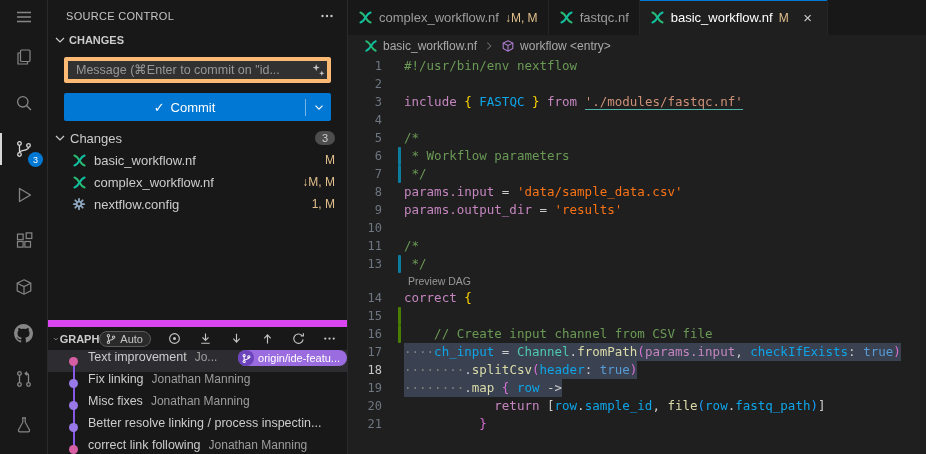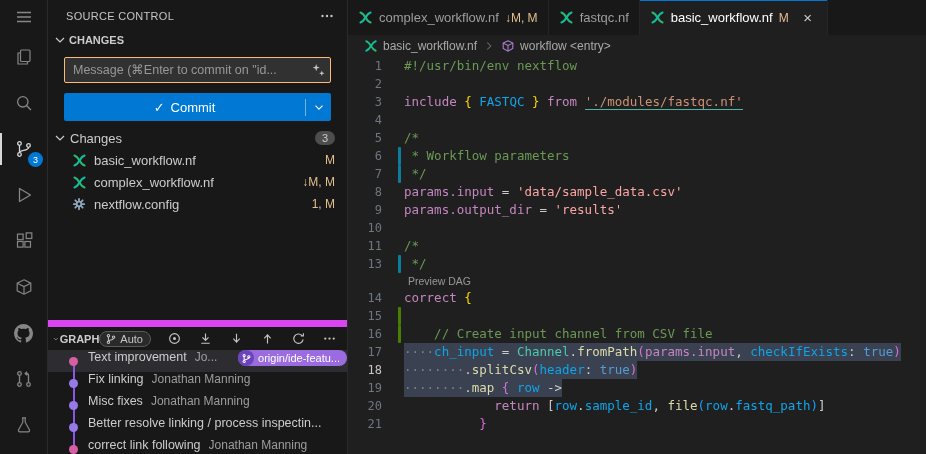--- a/index.html
+++ b/index.html
@@ -19,21 +19,21 @@
     background:#0078d4;color:#fff;font-size:9px;display:flex;align-items:center;justify-content:center;padding:0 2px}
 
   
   .sidebar{position:absolute;left:48px;top:0;width:300px;height:100%;background:#181818;
     border-right:1px solid #2b2b2b;color:#ccc;z-index:2}
   .sidebar-header{display:flex;align-items:center;padding:8px 12px 5px 18px;font-size:11px;color:#c5c5c5}
   .sidebar-header .title{flex:1;letter-spacing:.3px}
   .icon-btn{color:#c5c5c5;cursor:pointer;display:flex;align-items:center}
   .section-header{display:flex;align-items:center;gap:1px;padding:3px 8px 3px 4px;font-size:11px;font-weight:bold;color:#ccc;cursor:pointer}
   .commit-input-wrap{position:relative;margin:6px 16px 0 16px}
-  .commit-input{width:100%;height:26px;background:#313131;border:1px solid #fdba74;border-radius:2px;
+  .commit-input{width:100%;height:26px;background:#313131;border:4px solid #fdba74;border-radius:2px;
     color:#ccc;font-size:12.5px;padding:0 26px 0 8px;font-family:inherit;outline:none}
   .commit-input::placeholder{color:#989898}
   .sparkle{position:absolute;right:5px;top:5px;color:#c5c5c5;cursor:pointer}
   .commit-btn{margin:10px 16px 6px;height:28px;background:#0078d4;border-radius:2px;display:flex;
     align-items:center;color:#fff;font-size:13px;cursor:pointer}
   .commit-main{flex:1;display:flex;align-items:center;justify-content:center;gap:6px}
   .commit-sep{width:1px;height:17px;background:rgba(255,255,255,.45)}
   .commit-chev{width:25px;display:flex;align-items:center;justify-content:center}
   .tree-row{display:flex;align-items:center;height:22px;margin-top:6px;padding:0 12px 0 4px;font-size:13px;cursor:pointer}
   .tree-row .lbl{margin-left:2px}
@@ -77,21 +77,21 @@
   .code-line{display:flex;height:18px;line-height:18px;white-space:pre}
   .gutter{width:56px;flex:none;text-align:right;padding-right:22px;color:#6e7681;font-size:12px;position:relative}
   .gutter.cur{color:#c6c6c6}
   .gmark{position:absolute;right:3px;top:0;bottom:0;width:3px;border-radius:1px}
   .gmark.mod{background:#0c7d9d}
   .gmark.add{background:#487e02}
   .ltext{margin-left:0}
   .ltext.sel{background:#3a4150}
   .codelens{height:16px;line-height:16px;padding-left:60px;font-size:10.5px;color:#999;
     font-family:"Liberation Sans",sans-serif;cursor:pointer}
-  .s-cm{color:#6a9955}.s-kw{color:#c586c0}.s-st{color:#fca5a5}
+  .s-cm{color:#6a9955}.s-kw{color:#c586c0}.s-st{color:#f97316}
   .s-lk{color:#ce9178;border-bottom:1px solid #4db6a9}
   .s-ty{color:#4ec9b0}.s-fn{color:#dcdcaa}.s-va{color:#0ea5e9}.s-cn{color:#569cd6}
   .s-df{color:#ccc}.s-br{color:#ffd700}.s-b2{color:#da70d6}.s-b3{color:#179fff}.s-ws{color:#808080}
 </style>
 </head>
 <body>
 
 <div class="app">
 
   <nav class="activity-bar">

